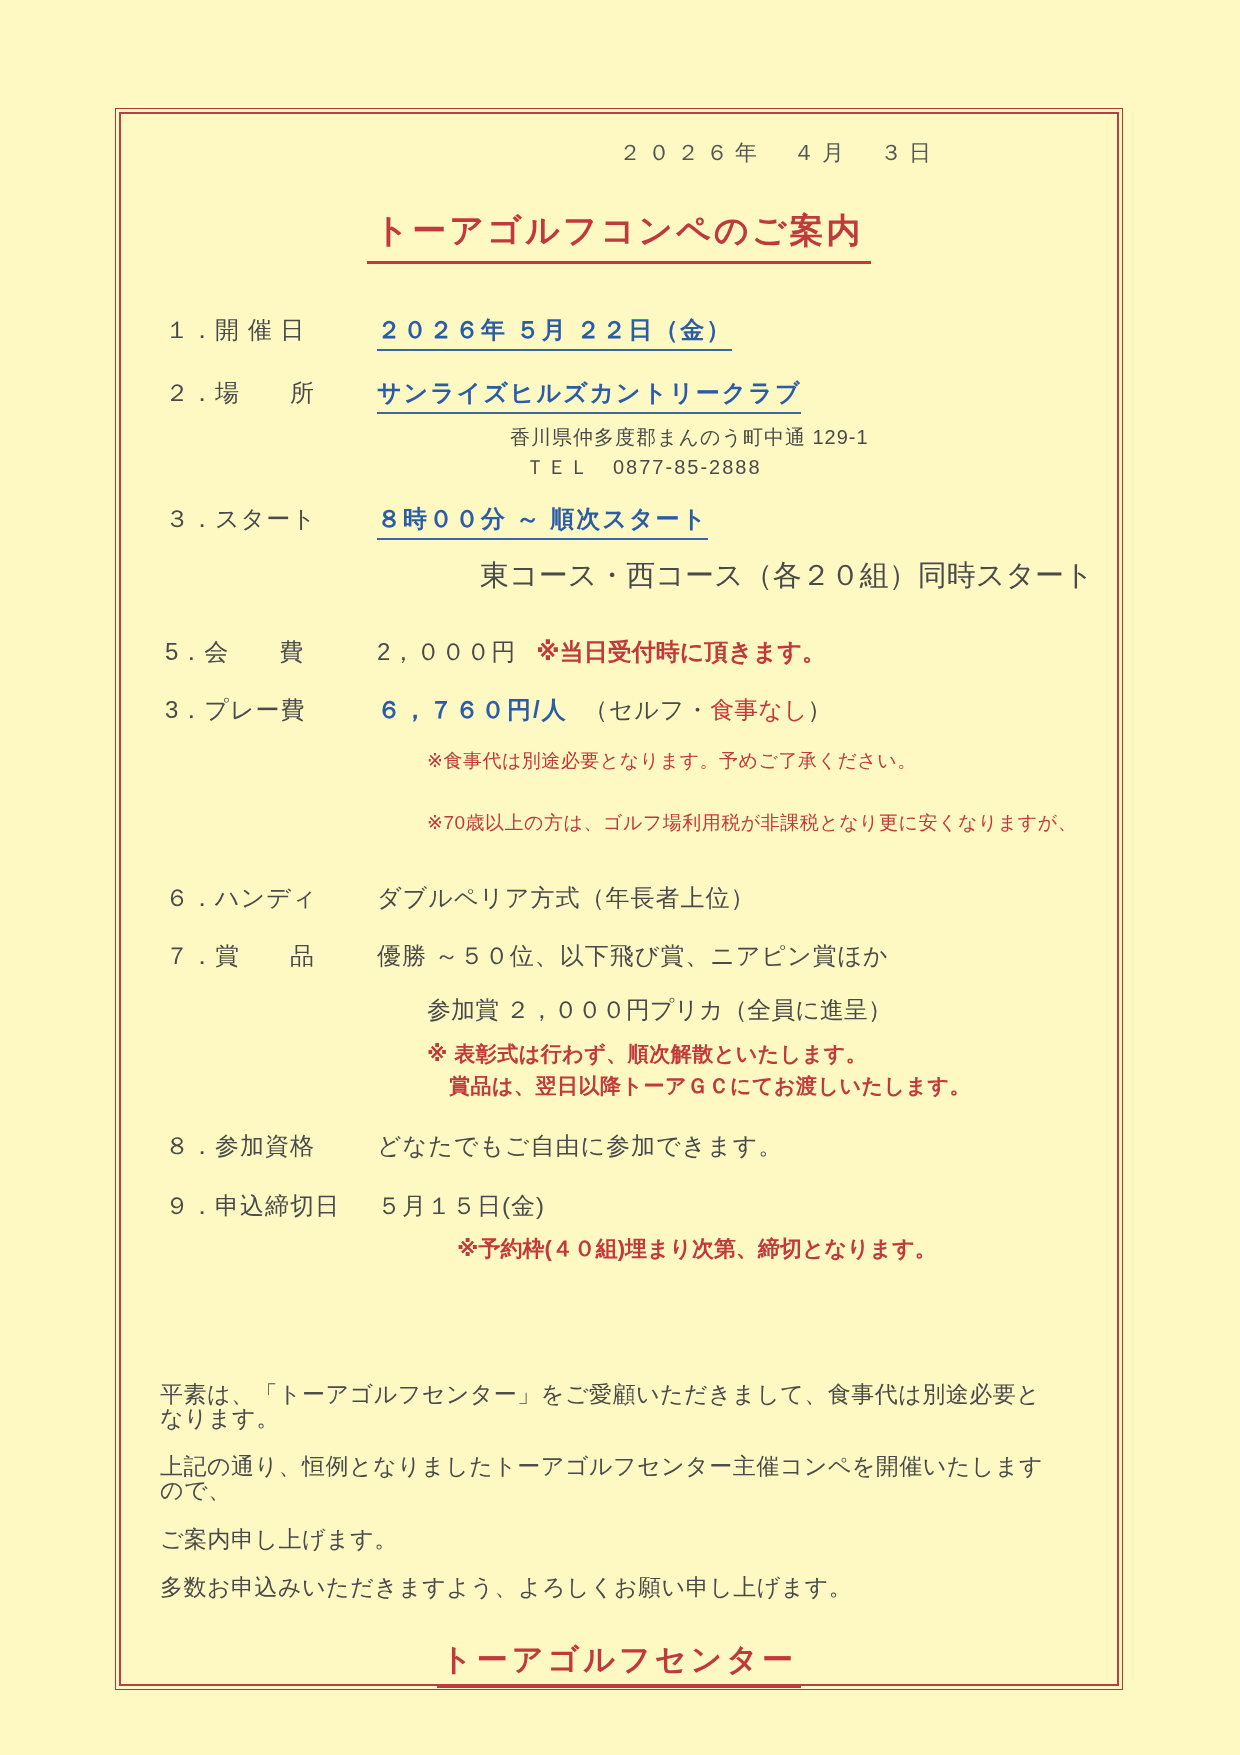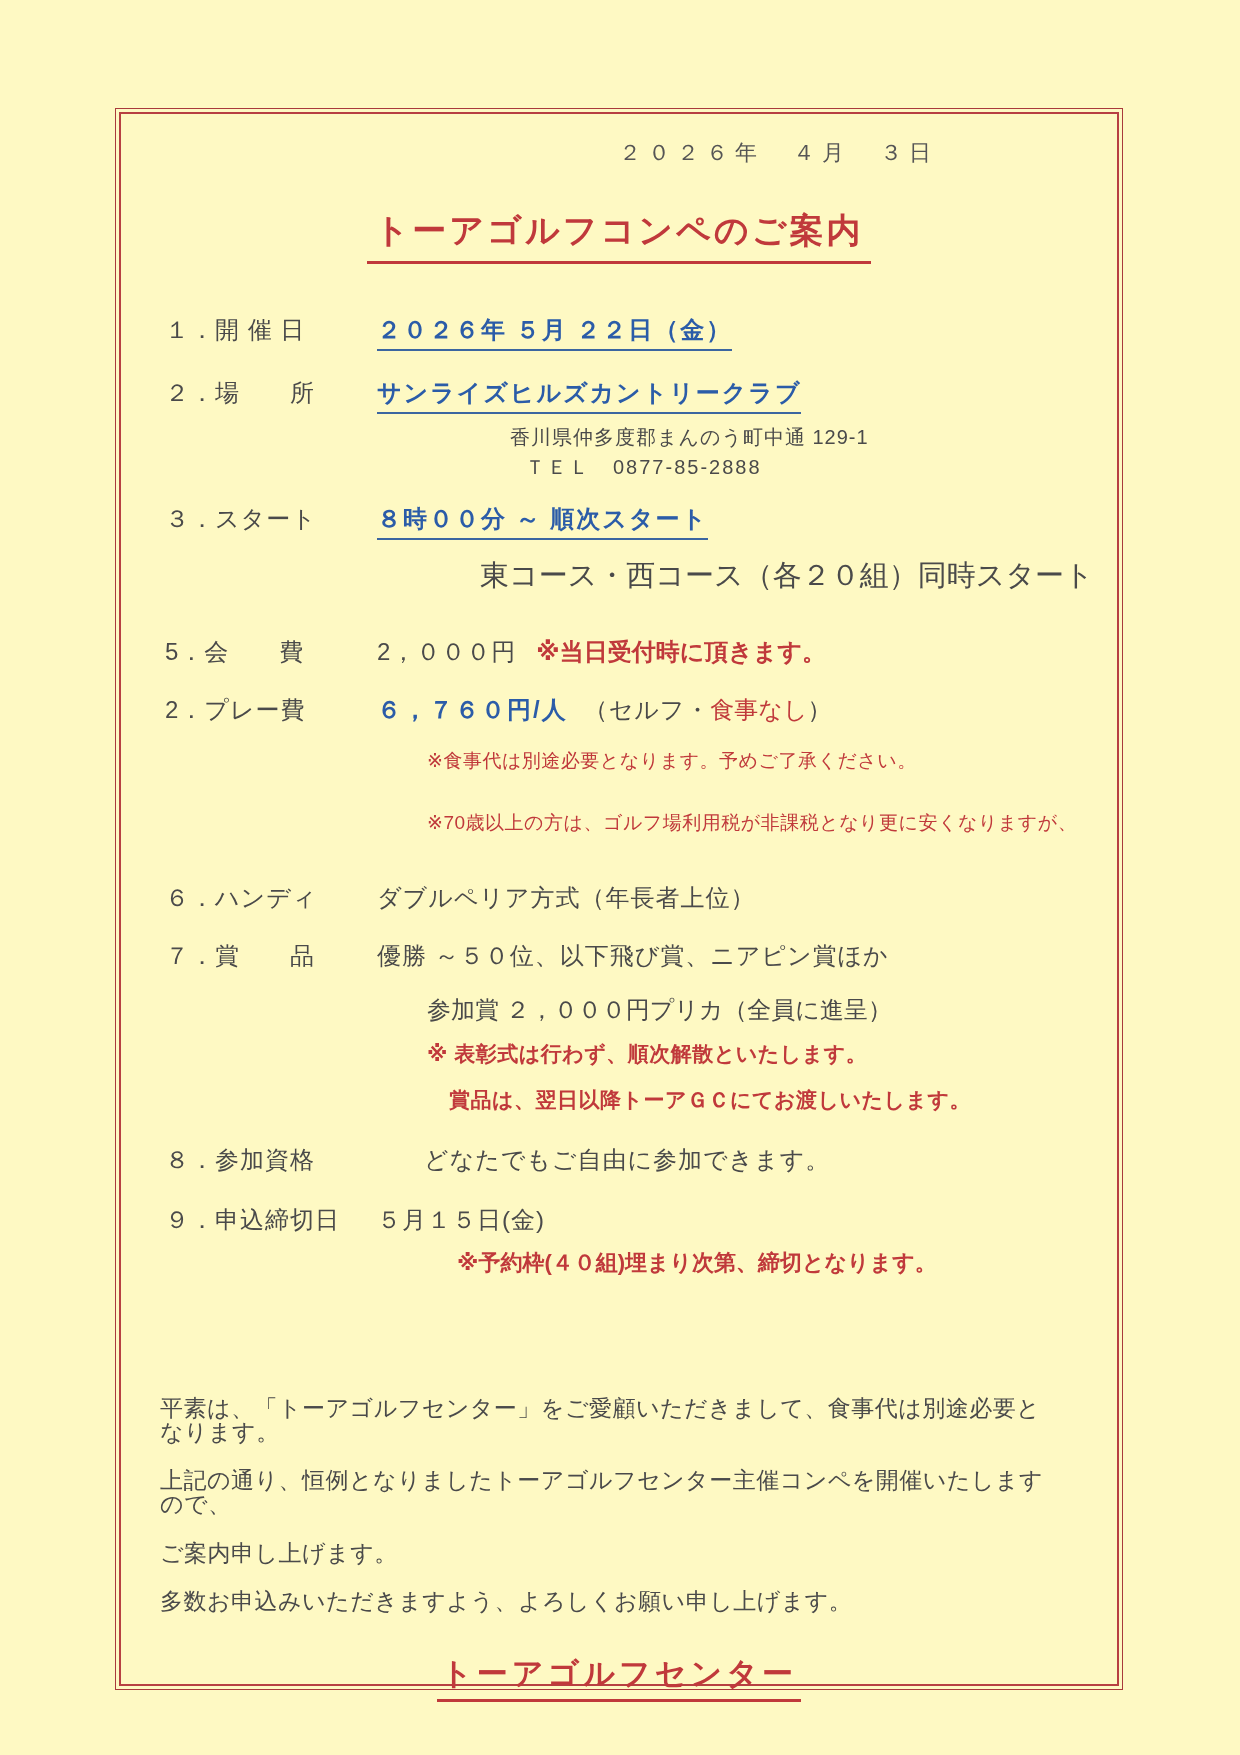--- a/index.html
+++ b/index.html
@@ -65,21 +65,21 @@
     display:inline-block;
     font-size:31px; font-weight:bold; color:#c0393b;
     letter-spacing:4px;
     border-bottom:3px solid #c0393b;
     padding:0 4px 4px 4px;
   }
   .mt26 { margin-top:26px; }
   .mt22 { margin-top:22px; }
   .mt40 { margin-top:40px; }
   .mt46 { margin-top:46px; }
-  .mt30 { margin-top:30px;gap:47px; }
+  .mt30 { margin-top:30px; }
   .mt28 { margin-top:28px; }
 </style>
 </head>
 <body>
 
 <div class="sheet">
   <div class="frame">
     <div class="frame-inner"></div>
   </div>
 
@@ -111,41 +111,41 @@
       </div>
       <div class="sub3 sub-line">東コース・西コース（各２０組）同時スタート</div>
 
       <div class="row mt40">
         <div class="no-label">5．会　　費</div>
         <div class="value-plain">2，０００円</div>
         <div class="red-bold" style="margin-left:20px;">※当日受付時に頂きます。</div>
       </div>
 
       <div class="row mt26">
-        <div class="no-label">2．プレー費</div>
+        <div class="no-label">3．プレー費</div>
         <div class="blue-bold">６，７６０円/人</div>
         <div class="value-plain" style="margin-left:16px;">（セルフ・</div>
         <div class="red">食事なし</div>
         <div class="value-plain">）</div>
       </div>
       <div class="red note-s" style="padding-left:262px; margin-top:22px;">※食事代は別途必要となります。予めご了承ください。</div>
       <div class="red note-s" style="padding-left:262px; margin-top:36px;">※70歳以上の方は、ゴルフ場利用税が非課税となり更に安くなりますが、</div>
 
       <div class="row mt46">
         <div class="no-label">６．ハンディ</div>
         <div class="value-plain">ダブルペリア方式（年長者上位）</div>
       </div>
 
       <div class="row mt26">
         <div class="no-label">７．賞　　品</div>
         <div class="value-plain">優勝 ～５０位、以下飛び賞、ニアピン賞ほか</div>
       </div>
       <div class="sub-line" style="padding-left:262px; margin-top:22px; font-size:24px;">参加賞 ２，０００円プリカ（全員に進呈）</div>
       <div class="red-bold note-m" style="padding-left:262px; margin-top:14px;">※ 表彰式は行わず、順次解散といたします。</div>
-      <div class="red-bold note-m" style="padding-left:284px; margin-top:18px;font-family:Liberation Serif, serif;">賞品は、翌日以降トーアＧＣにてお渡しいたします。</div>
+      <div class="red-bold note-m" style="padding-left:284px; margin-top:4px;font-family:Liberation Serif, serif;">賞品は、翌日以降トーアＧＣにてお渡しいたします。</div>
 
       <div class="row mt30">
         <div class="no-label">８．参加資格</div>
         <div class="value-plain">どなたでもご自由に参加できます。</div>
       </div>
 
       <div class="row mt28">
         <div class="no-label">９．申込締切日</div>
         <div class="value-plain">５月１５日(金)</div>
       </div>

